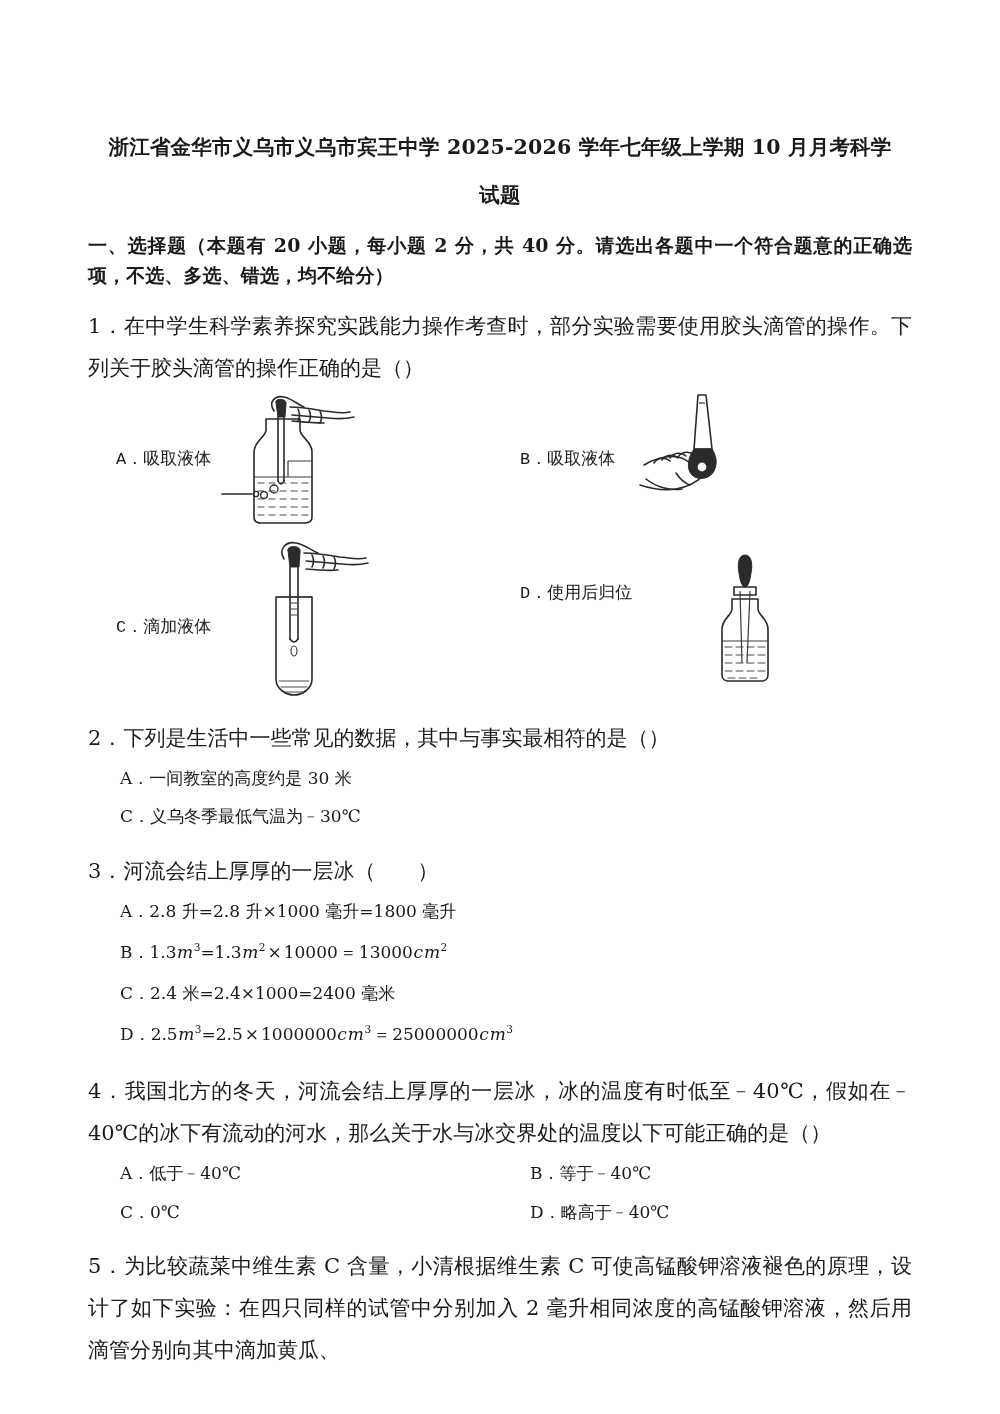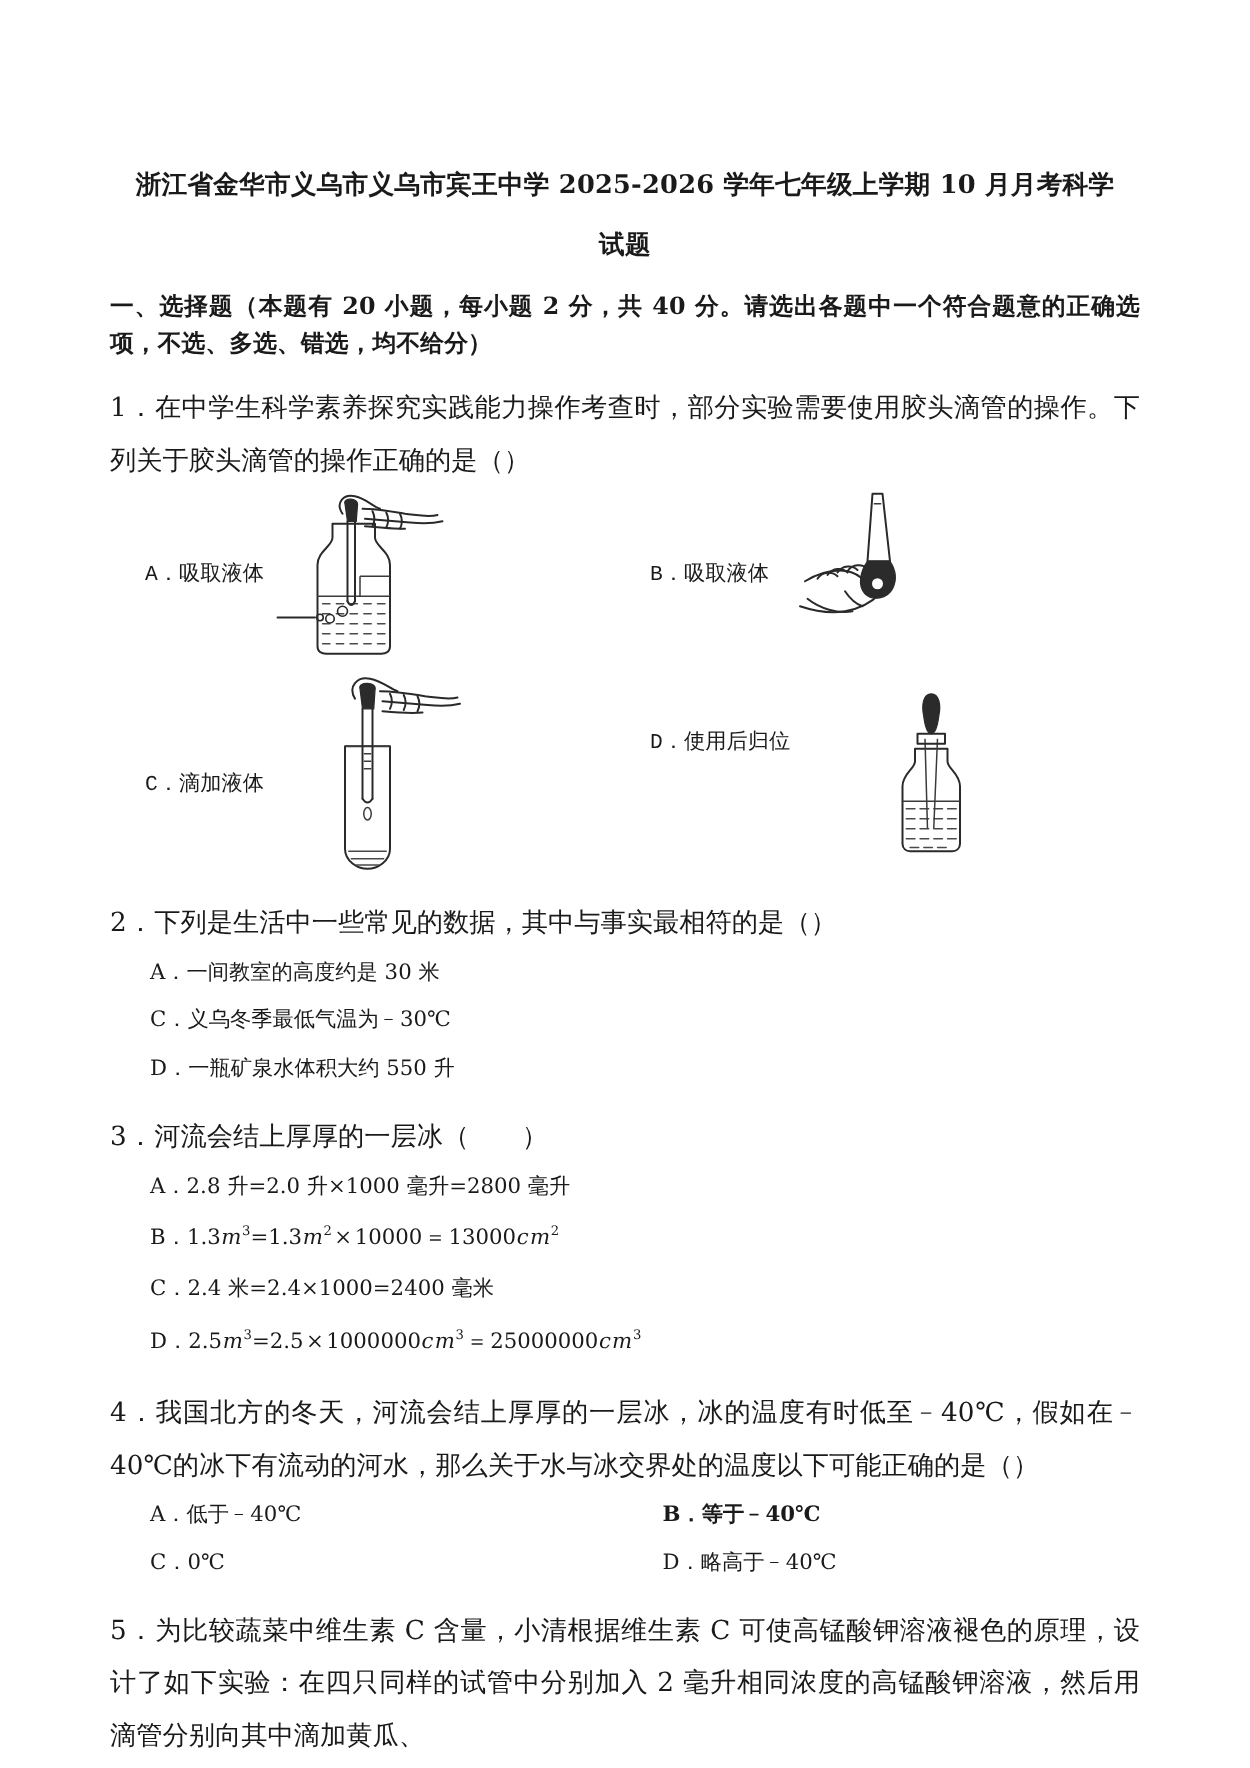--- a/index.html
+++ b/index.html
@@ -334,34 +334,31 @@
     <div class="q-stem">
       <span class="qnum">2．</span><span>下列是生活中一些常见的数据，其中与事实最相符的是（）</span>
     </div>
     <div class="opt-list">
       <div class="opt">
         <span>A．</span><span>一间教室的高度约是 30 米</span>
       </div>
       <div class="opt">
         <span>C．</span><span>义乌冬季最低气温为﹣30℃</span>
       </div>
-      <div class="opt">
-        <span>D．</span><span>一瓶矿泉水体积大约 550 升</span>
-      </div>
     </div>
   </div>
 
   <div class="question">
     <div class="q-stem">
       <span class="qnum">3．</span><span>河流会结上厚厚的一层冰（　　）</span>
     </div>
     <div class="opt-list">
 
       <div class="opt">
-        <span>A．</span><span>2.8 升=2.0 升×1000 毫升=2800 毫升</span>
+        <span>A．</span><span>2.8 升=2.8 升×1000 毫升=1800 毫升</span>
       </div>
 
       <div class="opt" style="line-height:2.6;">
         <span>B．</span><span class="math" title="1.3 m^3 = 1.3 m^2 x 10000 = 13000 cm^2">1.3<i>m</i><sup>3</sup>=1.3<i>m</i><sup>2</sup><span class="op">×</span>10000<span class="op">＝</span>13000<i>c</i><i>m</i><sup>2</sup></span>
       </div>
 
       <div class="opt">
         <span>C．</span><span>2.4  米=2.4×1000=2400  毫米</span>
       </div>
 
@@ -372,21 +369,21 @@
   </div>
 
   <div class="question">
     <div class="q-stem">
       <span class="qnum">4．</span><span>我国北方的冬天，河流会结上厚厚的一层冰，冰的温度有时低至﹣40℃，假如在﹣40℃的冰下有流动的河水，那么关于水与冰交界处的温度以下可能正确的是（）</span>
     </div>
     <div class="opt-grid">
       <div class="opt">
         <span>A．</span><span>低于﹣40℃</span>
       </div>
-      <div class="opt" style="padding-left:8px;font-weight:bold;">
+      <div class="opt" style="padding-left:8px;">
         <span>B．</span><span>等于﹣40℃</span>
       </div>
       <div class="opt">
         <span>C．</span><span>0℃</span>
       </div>
       <div class="opt" style="padding-left:8px;">
         <span>D．</span><span>略高于﹣40℃</span>
       </div>
     </div>
   </div>

